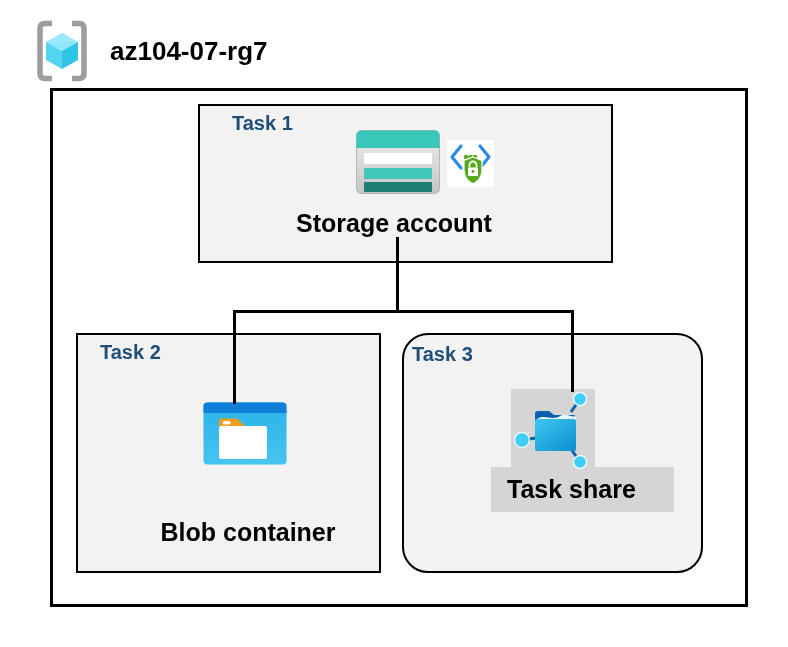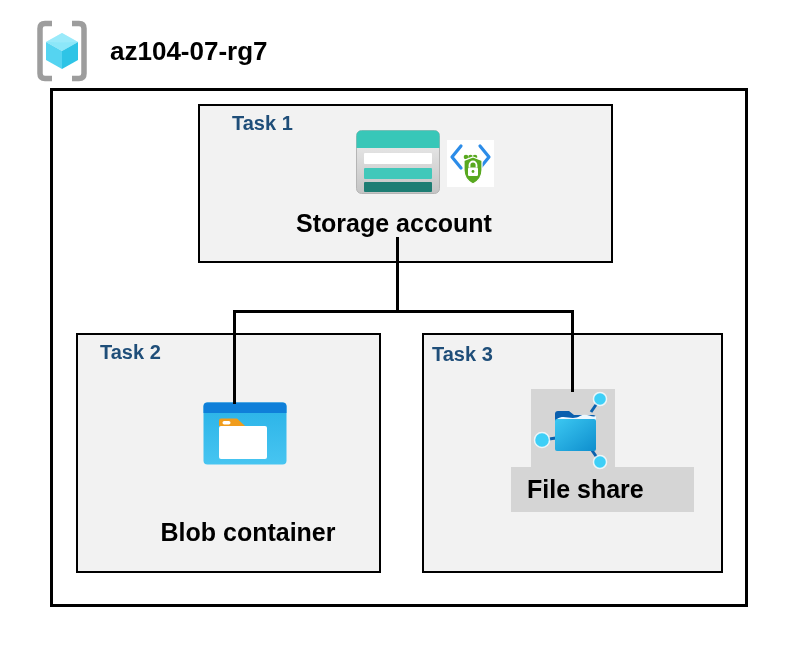--- a/index.html
+++ b/index.html
@@ -4,21 +4,21 @@
 <style>
   html,body{margin:0;padding:0;background:#fff;}
   .canvas{position:relative;width:788px;height:647px;background:#ffffff;overflow:hidden;
           font-family:"Liberation Sans","DejaVu Sans",sans-serif;}
   .abs{position:absolute;}
   .rg-title{left:110px;top:36px;font-size:26px;font-weight:bold;color:#000;}
   .outer-box{left:50px;top:88px;width:692px;height:513px;border:3px solid #000;background:#fff;}
   .task-box{border:2px solid #000;background:#f2f2f2;}
   .task1{left:198px;top:104px;width:411px;height:155px;}
   .task2{left:76px;top:333px;width:301px;height:236px;}
-  .task3{left:422px;top:333px;width:297px;height:236px;}
+  .task3{left:402px;top:333px;width:297px;height:236px;border-radius:26px;}
   .task-label{font-size:20px;font-weight:bold;color:#1F4E79;text-align:right;}
   .caption{font-size:25px;font-weight:bold;color:#000;}
   .connector{background:#000;}
   .gray-rect{background:#d5d5d5;}
   .t1-label{left:32px;top:6px;}
   .t1-storage{left:156px;top:24px;}
   .t1-sas{left:247px;top:34px;}
   .t1-caption{left:0px;top:95px;width:388px;text-align:center;margin-top:8px;}
   .t2-label{left:22px;top:6px;}
   .t2-blob{left:125px;top:67px;}
@@ -113,21 +113,21 @@
       <path d="M60,23 L69,10" stroke="#0b62ae" stroke-width="3" fill="none"></path>
       <path d="M25,49 L11,51" stroke="#0b62ae" stroke-width="3" fill="none"></path>
       <path d="M58,57 L69,73" stroke="#0b62ae" stroke-width="3" fill="none"></path>
       <path d="M24,31 V25 q0,-3 3,-3 h11 l5,4 h19 q3,0 3,3 v5 H24 Z" fill="#0a5fae"></path>
       <path d="M26,30 C33,25 41,32 49,27 C55,23.5 61,29 65,27 L65,32 H26 Z" fill="#ecf8ff"></path>
       <rect x="24" y="30" width="41" height="32" rx="2" fill="url(#fgrad)"></rect>
       <circle cx="69" cy="10" r="6.5" fill="#3ecff7" stroke="rgba(255,255,255,0.8)" stroke-width="1.5"></circle>
       <circle cx="11" cy="51" r="7.5" fill="#3ecff7" stroke="rgba(255,255,255,0.8)" stroke-width="1.5"></circle>
       <circle cx="69" cy="73" r="6.5" fill="#3ecff7" stroke="rgba(255,255,255,0.8)" stroke-width="1.5"></circle>
     </svg>
-    <div class="abs caption t3-caption">File share</div>
+    <div class="abs caption t3-caption">Task share</div>
   </div>
 
   <div class="abs connector conn-v1"></div>
   <div class="abs connector conn-h1"></div>
   <div class="abs connector conn-v2"></div>
   <div class="abs connector conn-v3"></div>
 
 </div>
 
 </body></html>

